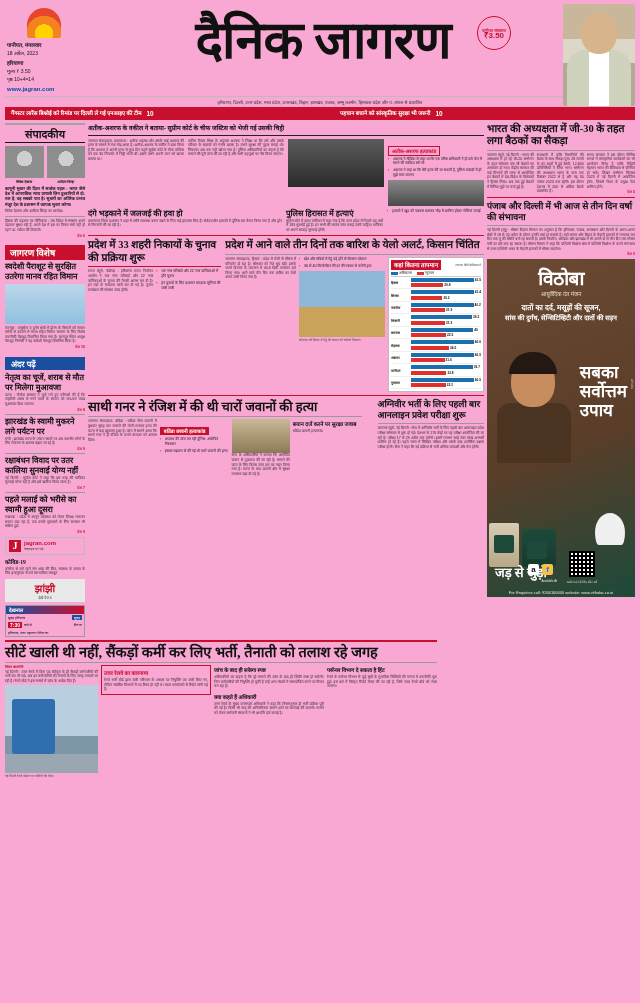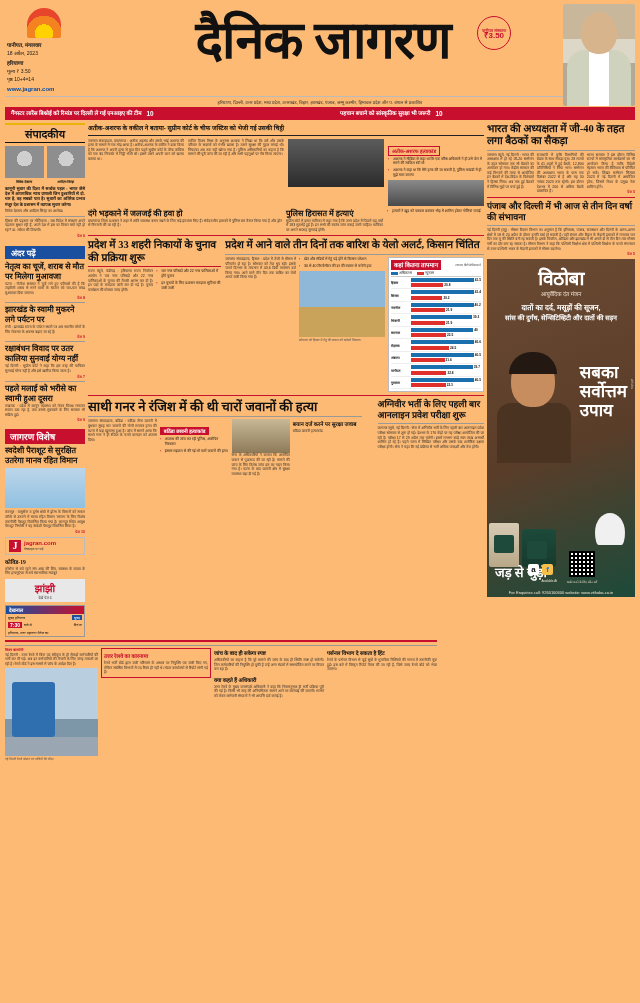--- a/index.html
+++ b/index.html
@@ -5,21 +5,21 @@
 <style>
   * { box-sizing: border-box; margin: 0; padding: 0; }
   body {
     width: 640px; height: 1003px;
     font-family: "Liberation Sans", sans-serif;
     background: #ffffff;
     color: #111;
     overflow: hidden;
     position: relative;
   }
-  .page { width: 640px; height: 1003px; position: relative; background:#fdba74; padding: 4px 5px 0 5px; }
+  .page { width: 640px; height: 1003px; position: relative; background:#f9a8d4; padding: 4px 5px 0 5px; }
 
   
   .masthead { display: flex; height: 92px; position: relative; }
   .mh-left { width: 78px; padding-top: 4px; }
   .mh-logo {
     width: 34px; height: 30px; margin: 0 auto 3px auto;
     background: radial-gradient(circle at 50% 85%, #ffd200 0 30%, #f58220 30% 58%, #e8462c 58% 100%);
     border-radius: 34px 34px 4px 4px;
   }
   .mh-left .ln { font-size: 5.4px; line-height: 8px; font-weight: bold; color:#1a1a1a; padding-left:2px;}
@@ -77,21 +77,21 @@
 
   
   .txt { font-size: 3.6px; line-height: 4.6px; color:#2a2a2a; text-align: justify; }
   .rule { border-top:1px solid #222; margin:3px 0; }
   .rule-red { border-top:1.4px solid #c8102e; margin:3px 0; }
   .rule-thin { border-top:1px solid #999; margin:2px 0; }
 
   
   .sec-head {
     font-family:"Liberation Serif", serif; font-weight:bold; font-size:11px;
-    text-align:center; border-top:2px solid #eab308; border-bottom:1px solid #111; padding:1px 0;
+    text-align:center; border-top:2px solid #a3a3a3; border-bottom:1px solid #111; padding:1px 0;
   }
   .sec-head-red {
     background:#c8102e; color:#fff; font-weight:bold; font-size:9px;
     font-family:"Liberation Serif", serif; padding:1px 5px; display:inline-block;
   }
   .sec-head-blue {
     background:#1a4fa0; color:#fff; font-weight:bold; font-size:8px;
     font-family:"Liberation Serif", serif; padding:1px 6px; display:inline-block;
   }
   .authors { display:flex; gap:3px; margin:3px 0 2px 0; }
@@ -281,20 +281,28 @@
           <div class="nm">आदित्य सिन्हा</div>
         </div>
       </div>
       <div class="lead-bold">कानूनी सुधार की दिशा में सार्थक पहल : भारत जैसे देश में आपराधिक न्याय प्रणाली जिन दुश्वारियों से दो-चार है, वह सबको पता है। सुधारों का अतिरेक प्रभाव मंजूर देश के प्रशासन में व्यापक सुधार करेगा।</div>
       <div class="txt" style="margin-top:2px">विवेक देवराय और आदित्य सिन्हा का आलेख।</div>
       <div class="rule-thin"></div>
       <div class="txt">हिंसक की पड़ताल पर मौलिकता : जब विदेश में संस्थाएं अपने पड़ताल सुधार रही हैं, अपने देश में इस पर विचार क्यों नहीं हो रहा? डा. राकेश की टिप्पणी।</div>
       <div class="pg-ref" style="text-align:right">पेज 6</div>
 
       <div style="margin-top:4px">
+        <div class="sec-head-red" style="width:100%">जागरण विशेष</div>
+        <div class="hl-s" style="margin-top:2px">स्वदेशी पैराशूट से सुरक्षित उतरेगा मानव रहित विमान</div>
+        <div class="img-ph sky" style="height:40px;margin:2px 0"></div>
+        <div class="txt">कानपुर : वायुसेना व दुर्गम क्षेत्रों में ड्रोन्स के विमानों को सफल तरीके से उतारने में मानव रहित विमान 'रुस्तम' के लिए विशेष तकनीकी पैराशूट विकसित किया गया है। कानपुर स्थित आयुध पैराशूट निर्माणी ने यह स्वदेशी पैराशूट विकसित किया है।</div>
+        <div class="pg-ref" style="text-align:right">पेज 10</div>
+      </div>
+
+      <div style="margin-top:4px">
         <div class="sec-head-blue" style="width:100%">अंदर पढ़ें</div>
 
         <div style="margin-top:2px">
           <div class="hl-s">नेतृत्व का चूजें, शराब से मौत पर मिलेगा मुआवजा</div>
           <div class="txt">पटना : नीतीश सरकार ने चूजें लगे हुए परिवारों की हैं कि जहरीली शराब से मरने वालों के स्वजन को चार-चार लाख मुआवजा दिया जाएगा।</div>
           <div class="pg-ref" style="text-align:right">पेज 8</div>
         </div>
         <div class="rule-thin"></div>
         <div>
           <div class="hl-s">झारखंड के स्वामी मुकरने लगे पर्यटन पर</div>
@@ -306,28 +314,20 @@
           <div class="hl-s">रक्षाबंधन विवाद पर उतर कालिया सुनवाई योग्य नहीं</div>
           <div class="txt">नई दिल्ली : सुप्रीम कोर्ट ने कहा कि इस तरह की याचिका सुनवाई योग्य नहीं है और इसे खारिज किया जाता है।</div>
           <div class="pg-ref" style="text-align:right">पेज 7</div>
         </div>
         <div class="rule-thin"></div>
         <div>
           <div class="hl-s">पहले मलाई को भरीसे का स्वामी हुआ दूसरा</div>
           <div class="txt">लखनऊ : प्रदेश में कानून व्यवस्था को लेकर विपक्ष लगातार सवाल उठा रहा है, जब उसके मुकाबले के लिए सरकार भी सक्रिय हुई।</div>
           <div class="pg-ref" style="text-align:right">पेज 9</div>
         </div>
-      </div>
-
-      <div style="margin-top:4px">
-        <div class="sec-head-red" style="width:100%">जागरण विशेष</div>
-        <div class="hl-s" style="margin-top:2px">स्वदेशी पैराशूट से सुरक्षित उतरेगा मानव रहित विमान</div>
-        <div class="img-ph sky" style="height:40px;margin:2px 0"></div>
-        <div class="txt">कानपुर : वायुसेना व दुर्गम क्षेत्रों में ड्रोन्स के विमानों को सफल तरीके से उतारने में मानव रहित विमान 'रुस्तम' के लिए विशेष तकनीकी पैराशूट विकसित किया गया है। कानपुर स्थित आयुध पैराशूट निर्माणी ने यह स्वदेशी पैराशूट विकसित किया है।</div>
-        <div class="pg-ref" style="text-align:right">पेज 10</div>
       </div>
 
       <div class="brandbox">
         <div class="brand-j">J</div>
         <div>
           <div class="brand-nm">jagran.com</div>
           <div class="brand-sub">वेबसाइट पर पढ़ें</div>
         </div>
       </div>
       <div class="hl-s" style="font-size:5.6px;margin-top:2px">कोविड-19</div>
@@ -592,21 +592,21 @@
           <div class="hl-s" style="font-size:9px;line-height:11px">अग्निवीर भर्ती के लिए पहली बार आनलाइन प्रवेश परीक्षा शुरू</div>
           <div class="rule-thin"></div>
           <div class="txt">जागरण ब्यूरो, नई दिल्ली : सेना में अग्निवीर भर्ती के लिए पहली बार आनलाइन प्रवेश परीक्षा सोमवार से शुरू हो गई। देशभर के 176 केंद्रों पर यह परीक्षा आयोजित की जा रही है। परीक्षा 17 से 29 अप्रैल तक चलेगी। इसमें लगभग साढ़े सात लाख अभ्यर्थी शामिल हो रहे हैं। पहले चरण में लिखित परीक्षा और उसके बाद शारीरिक दक्षता परीक्षा होगी। सेना ने कहा कि नई प्रक्रिया से भर्ती अधिक पारदर्शी और तेज होगी।</div>
         </div>
       </div>
     </div>
 
     <div class="col-right">
 
       <div>
-        <div class="hl-m">भारत की अध्यक्षता में जी-40 के तहत लगा बैठकों का सैकड़ा</div>
+        <div class="hl-m">भारत की अध्यक्षता में जी-30 के तहत लगा बैठकों का सैकड़ा</div>
         <div class="rule-thin"></div>
         <div style="display:flex;gap:3px">
           <div style="width:33%">
               <div class="txt">जागरण ब्यूरो, नई दिल्ली : भारत की अध्यक्षता में हो रहे जी-20 सम्मेलन के तहत सोमवार तक सौ बैठकों का आयोजन हो गया। केंद्रीय सरकार की कई विभागों की तरफ से आयोजित इन बैठकों में देश-विदेश के विशेषज्ञों ने हिस्सा लिया। अब तक हुई बैठकों में विभिन्न मुद्दों पर चर्चा हुई है।</div>
             </div>
           <div style="width:33%">
               <div class="txt">राजधानी में कृषि विभागियों की बैठक के साथ सैकड़ा पूरा। 28 राज्यों के 41 शहरों में हुई बैठकें, 12,800 प्रतिनिधियों ने लिया भाग। सम्मेलन की अध्यक्षता भारत के पास एक दिसंबर 2022 से है और यह 30 नवंबर 2023 तक रहेगी। इस दौरान देशभर में 200 से अधिक बैठकें प्रस्तावित हैं।</div>
             </div>
           <div style="width:34%">
             <div class="txt">भारत सरकार ने इस दौरान विभिन्न राज्यों में सांस्कृतिक कार्यक्रमों का भी आयोजन किया है ताकि विदेशी मेहमान भारत की विविधता से परिचित हो सकें। शिखर सम्मेलन सितंबर 2023 में नई दिल्ली में आयोजित होगा, जिसमें विश्व के प्रमुख नेता शामिल होंगे।</div>
@@ -658,20 +658,21 @@
         <div class="ad-qr"></div>
         <div class="ad-qr-cap">आर्डर करने के लिए स्कैन करें</div>
         <div class="ad-vert">vithoba</div>
         <div class="ad-foot">For Enquiries call: 9260100600 website: www.vithoba.co.in</div>
       </div>
     </div>
   </div>
 
   <div class="bottom" style="width:432px">
     <div class="hr-red-thick"></div>
+    <div class="hl-l" style="font-size:14.5px">सीटें खाली थी नहीं, सैंकड़ों कर्मी कर लिए भर्ती, तैनाती को तलाश रहे जगह</div>
     <div class="rule-thin"></div>
     <div class="bot-grid">
       <div style="width:22%">
         <div class="txt" style="font-weight:bold;color:#c8102e;font-size:3.4px">विजय बाजपेयी</div>
         <div class="txt">नई दिल्ली : उत्तर रेलवे में बिना पद स्वीकृत के ही सैकड़ों कर्मचारियों की भर्ती कर ली गई। अब इन कर्मचारियों की तैनाती के लिए जगह तलाशी जा रही है। रेलवे बोर्ड ने इस मामले में जांच के आदेश दिए हैं।</div>
         <div class="photo-strip" style="margin-top:2px">
           <div class="plat"></div>
             <div class="train"></div>
         </div>
         <div class="small-cap">नई दिल्ली रेलवे स्टेशन पर यात्रियों की भीड़।</div>

